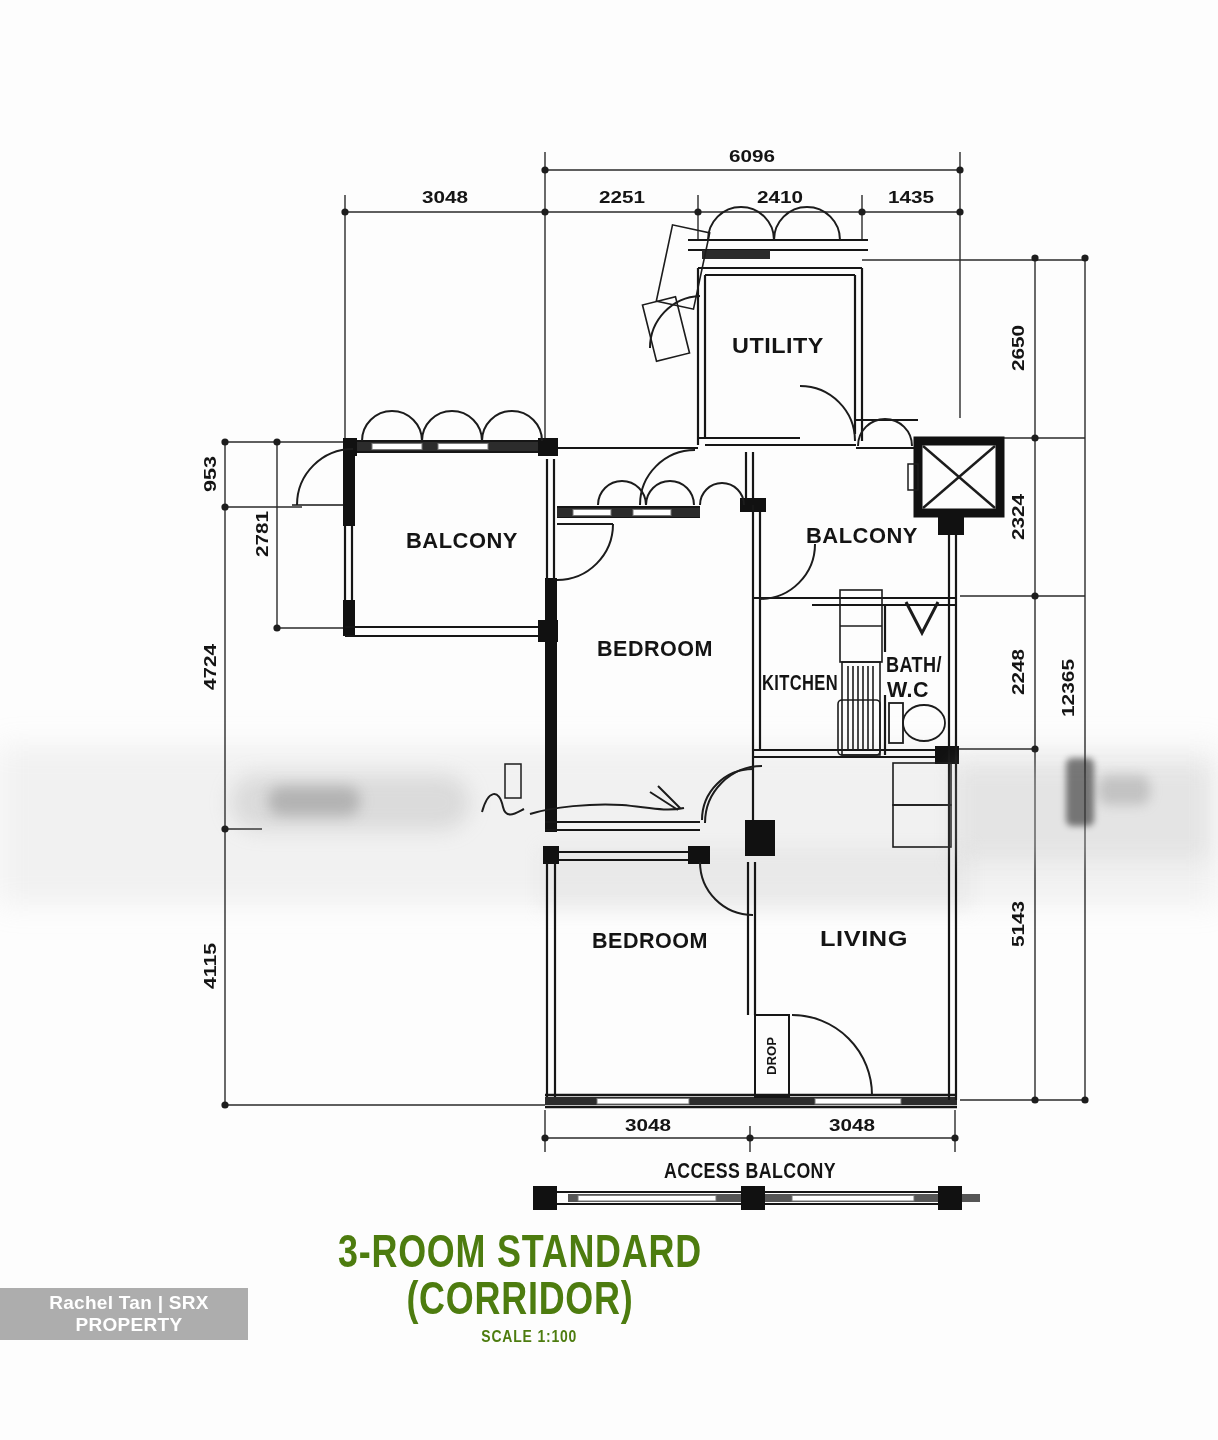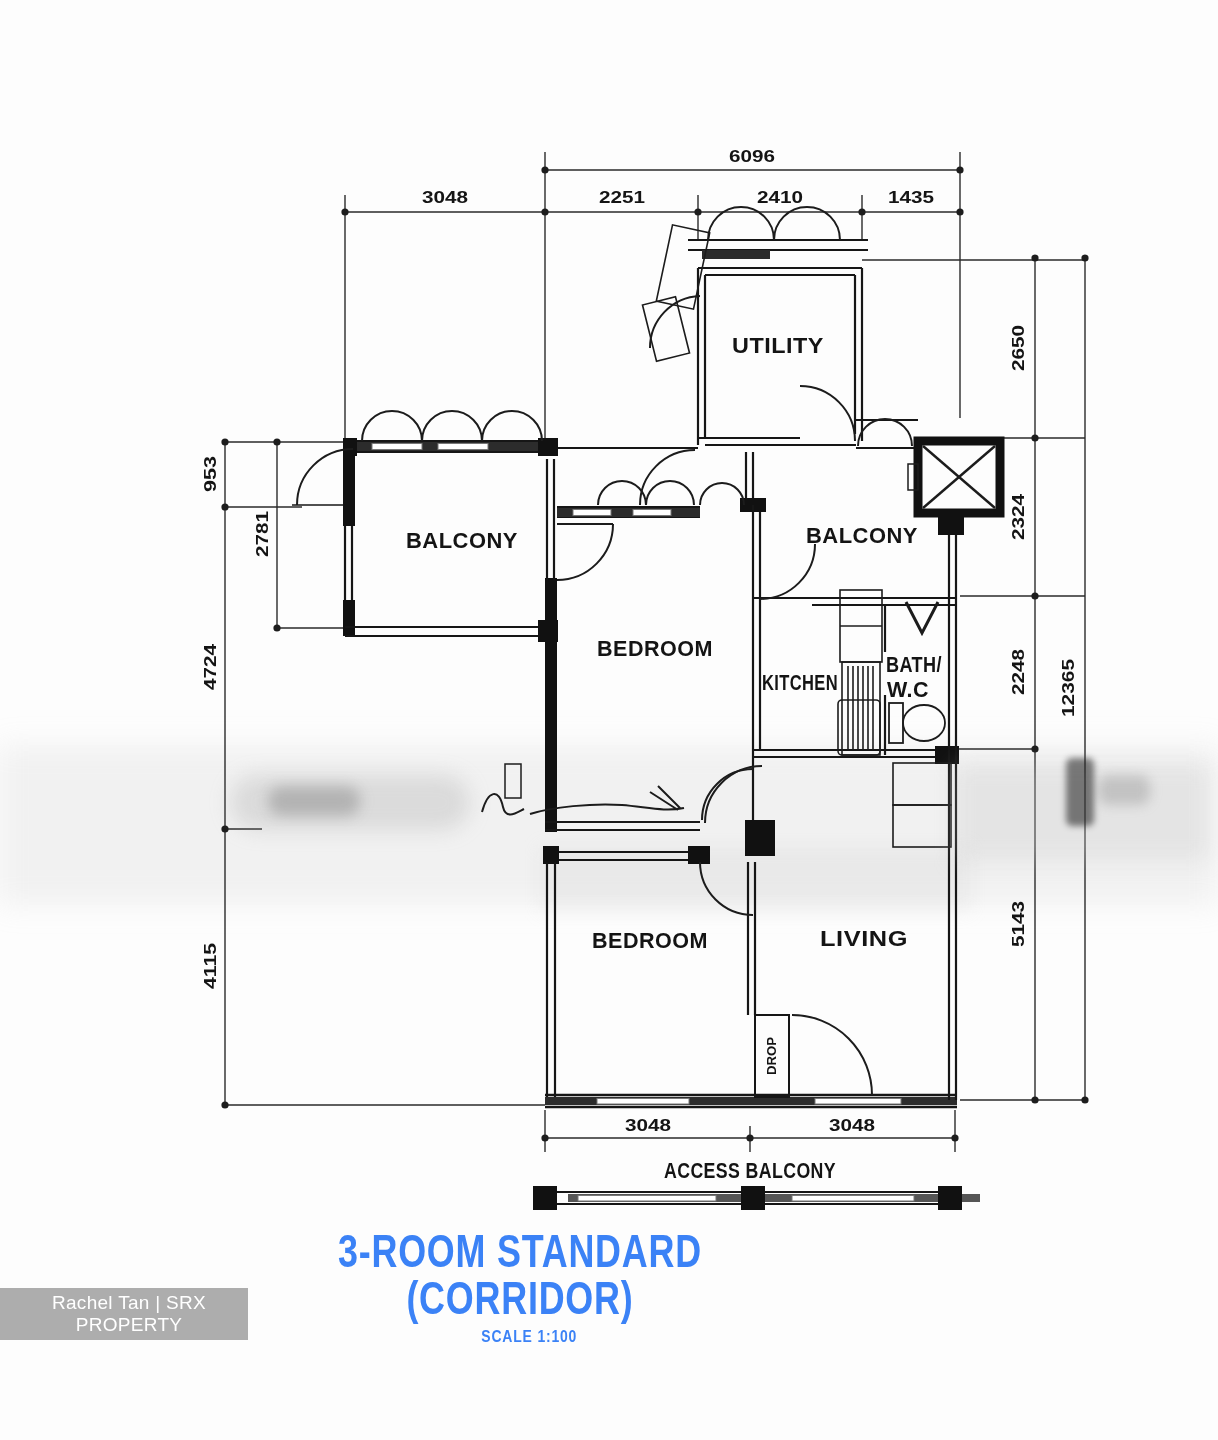--- a/index.html
+++ b/index.html
@@ -15,30 +15,30 @@
   .smalltxt{font-size:13px;font-weight:bold;}
   .blur{position:absolute;pointer-events:none;}
   .b1{left:0;top:745px;width:1218px;height:160px;background:rgba(190,190,190,.18);filter:blur(14px);}
   .b2{left:230px;top:775px;width:240px;height:55px;background:rgba(160,160,160,.28);filter:blur(10px);border-radius:30px;}
   .b3{left:268px;top:786px;width:92px;height:30px;background:rgba(95,95,95,.32);filter:blur(7px);border-radius:14px;}
   .b4{left:955px;top:765px;width:255px;height:95px;background:rgba(200,200,200,.30);filter:blur(11px);}
   .b5{left:1066px;top:758px;width:28px;height:68px;background:rgba(25,25,25,.55);filter:blur(3px);border-radius:6px;}
   .b6{left:1098px;top:775px;width:52px;height:30px;background:rgba(120,120,120,.30);filter:blur(6px);border-radius:10px;}
   .b7{left:540px;top:848px;width:430px;height:62px;background:rgba(205,205,205,.22);filter:blur(9px);}
   #title{
-    position:absolute;left:338px;top:1228px;color:#3b82f6;line-height:1.02;
+    position:absolute;left:338px;top:1228px;color:#4d7c0f;line-height:1.02;
   }
   #title .big{display:block;font-size:46px;font-weight:600;letter-spacing:1px;
     transform:scaleX(.78);transform-origin:left top;white-space:nowrap;}
   #title .scale{display:block;margin-top:6px;font-size:17px;font-weight:700;
     transform:scaleX(.82);transform-origin:left top;letter-spacing:1px;}
   #wm{
     position:absolute;left:0;top:1288px;width:248px;height:52px;
     background:rgba(150,150,150,.78);color:#fff;display:flex;align-items:center;
-    padding-left:10px;font-size:19px;letter-spacing:.3px;box-sizing:border-box;
+    padding-left:10px;font-size:19px;letter-spacing:.3px;box-sizing:border-box;font-weight:bold;
   }
 </style>
 </head>
 <body>
 
 <div id="stage">
 
   <div class="blur b1"></div>
   <div class="blur b7"></div>
 

